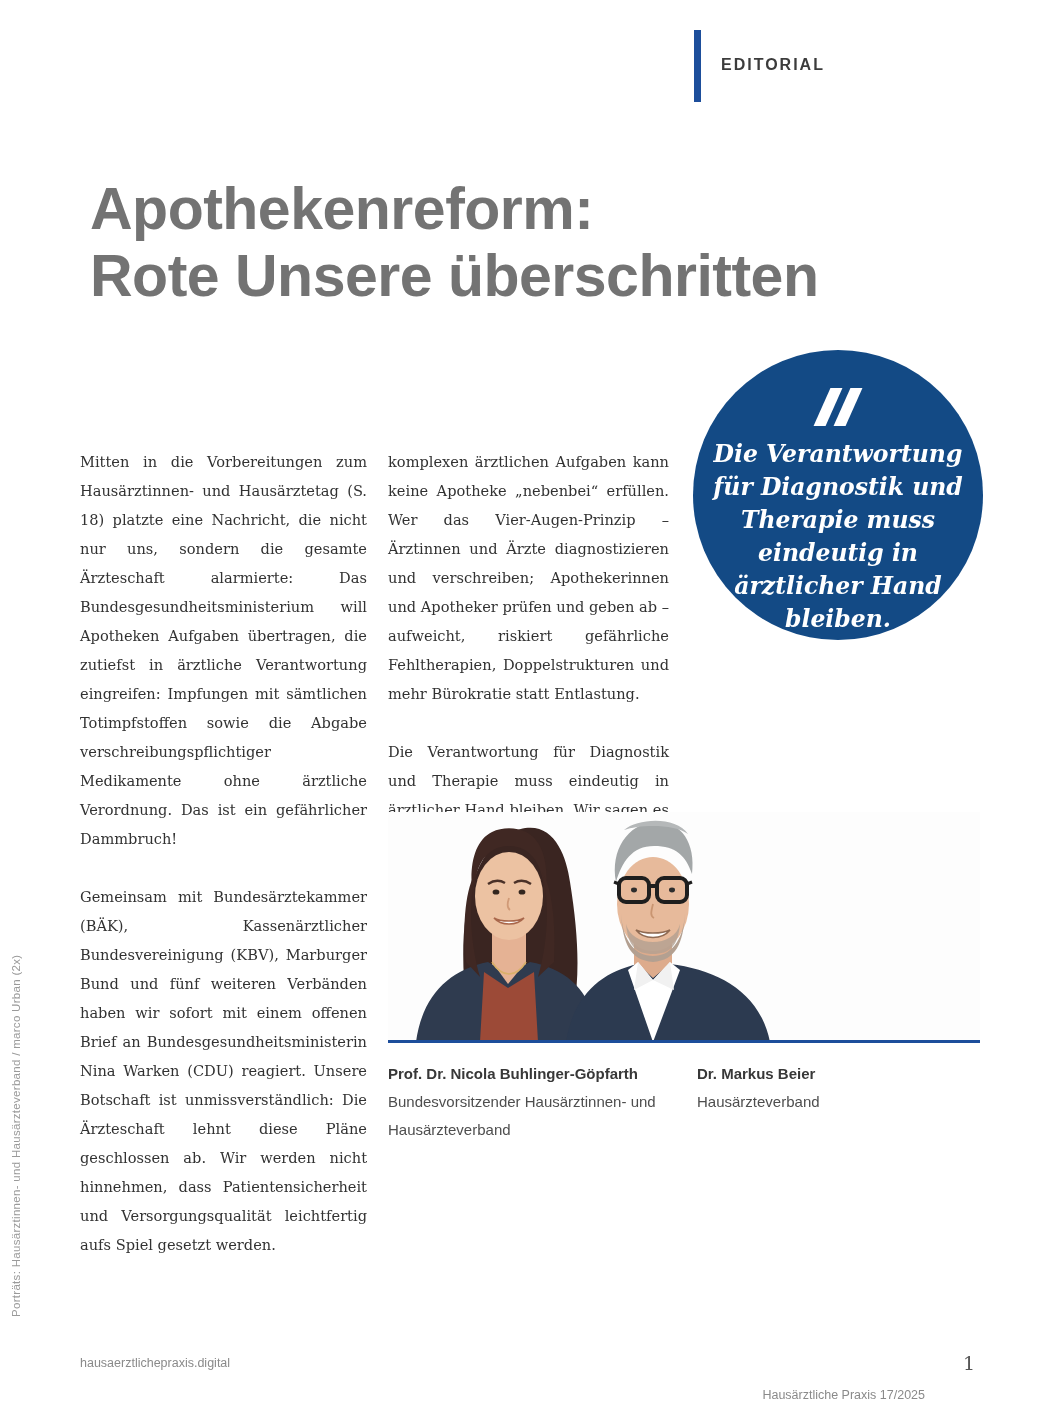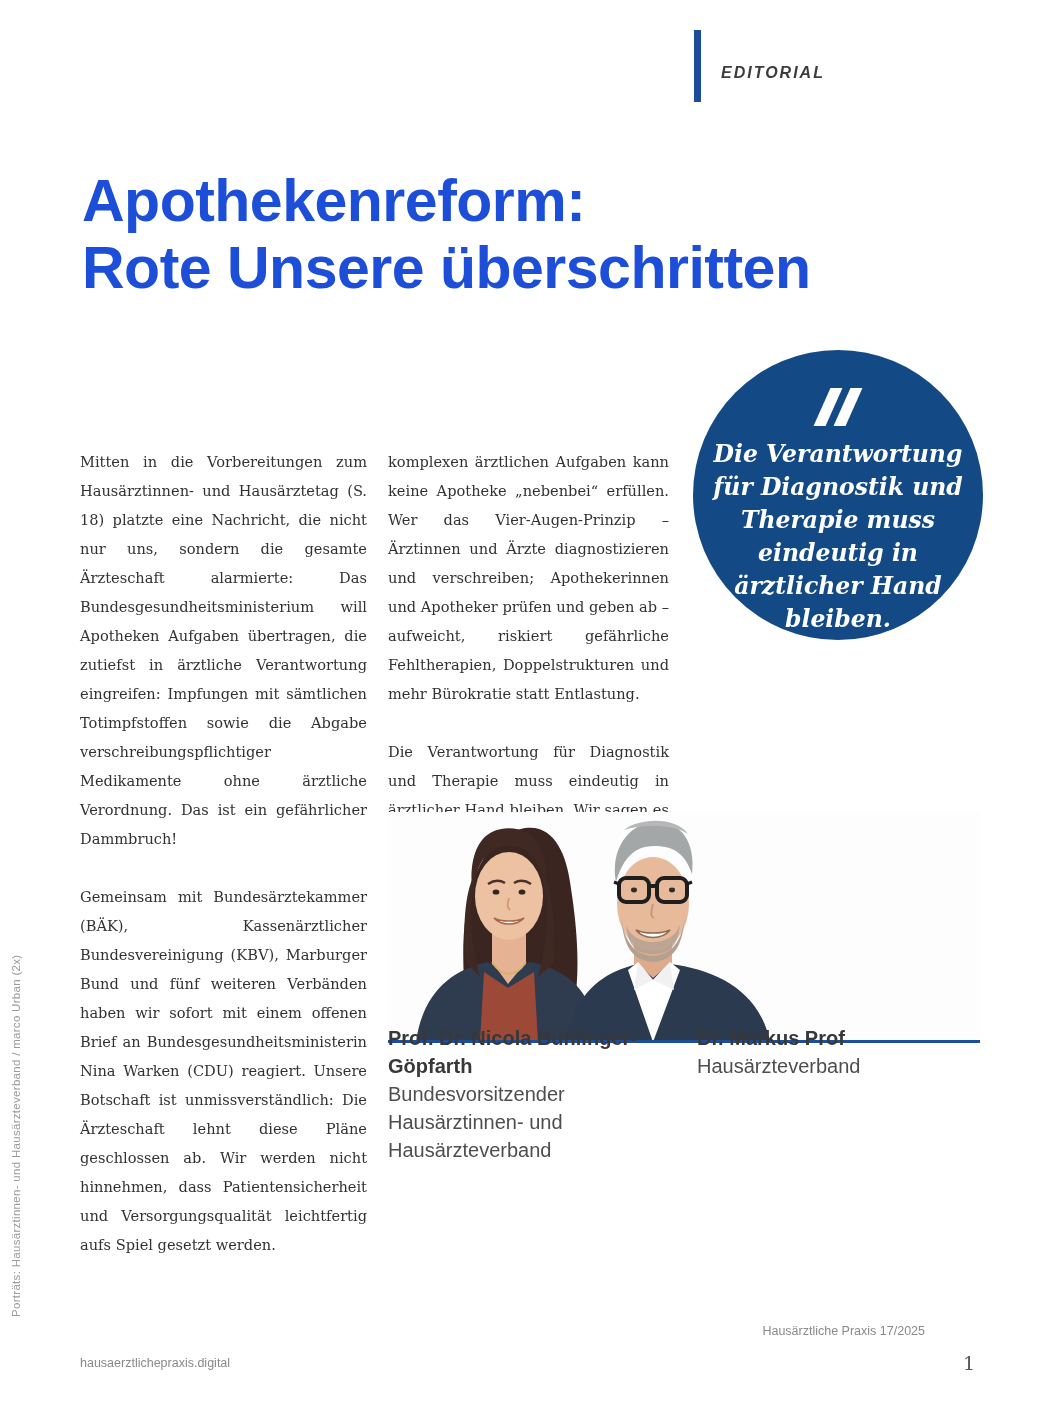--- a/index.html
+++ b/index.html
@@ -11,31 +11,30 @@
     overflow:hidden;
     font-family:"Liberation Sans",sans-serif;
   }
 
   
   .kicker-bar{
     position:absolute;left:694px;top:30px;
     width:7px;height:72px;background:#1d4e9b;
   }
   .kicker-label{
-    position:absolute;left:721px;top:64px;
+    position:absolute;left:721px;top:56px;
     font-size:16px;font-weight:bold;letter-spacing:2px;
     color:#3c3c3c;
-    font-style:italic;
   }
 
   
   .headline{
     position:absolute;left:82px;top:168px;width:760px;
     font-size:59px;line-height:67px;font-weight:bold;
-    letter-spacing:-0.5px;color:#1d4ed8;margin:0;
+    letter-spacing:-0.5px;color:#737373;margin:8px;
   }
 
   
   .col{
     position:absolute;top:447px;
     font-family:"DejaVu Serif","Liberation Serif",serif;
     font-size:14.6px;line-height:29px;color:#323232;
     text-align:justify;
   }
   .col p{margin:0 0 29px 0;}
@@ -70,41 +69,41 @@
     position:absolute;left:388px;top:812px;
     width:592px;height:230px;background:#ffffff;
   }
   .photo svg{display:block;}
   .photo-rule{
     position:absolute;left:388px;top:1040px;
     width:592px;height:3px;background:#1d4e9b;
   }
 
   
-  .caption{position:absolute;top:1024px;font-size:20px;line-height:28px;}
+  .caption{position:absolute;top:1060px;font-size:15px;line-height:28px;}
   .caption .name{font-weight:bold;color:#383838;}
   .caption .role{color:#4e4e4e;}
   .caption-left{left:388px;width:290px;}
   .caption-right{left:697px;width:290px;}
 
   
   .photo-credit{
     position:absolute;left:22px;bottom:94px;
     transform-origin:left bottom;transform:rotate(-90deg);
     white-space:nowrap;
     font-size:11.5px;color:#9a9a9a;letter-spacing:0.3px;
   }
 
   
   .footer-left{
     position:absolute;left:80px;top:1356px;
     font-size:12.5px;color:#8a8a8a;text-decoration:none;
   }
   .footer-right{
-    position:absolute;right:133px;top:1324px;
+    position:absolute;right:133px;top:1388px;
     font-size:12.5px;color:#8a8a8a;margin-left:36px;
   }
   .footer-page{
     position:absolute;right:83px;top:1352px;
     font-family:"DejaVu Serif","Liberation Serif",serif;
     font-size:19px;color:#555555;
   }
 </style>
 </head>
 <body>
@@ -206,21 +205,21 @@
     </svg>
   </div>
   <div class="photo-rule"></div>
 
   <div class="caption caption-left">
     <div class="name">Prof. Dr. Nicola Buhlinger-Göpfarth</div>
     <div class="role">Bundesvorsitzender Hausärztinnen- und</div>
     <div class="role">Hausärzteverband</div>
   </div>
   <div class="caption caption-right">
-    <div class="name">Dr. Markus Prof</div>
+    <div class="name">Dr. Markus Beier</div>
     <div class="role">Hausärzteverband</div>
   </div>
 
   <div class="photo-credit">Porträts: Hausärztinnen- und Hausärzteverband / marco Urban (2x)</div>
 
   <a class="footer-left" href="#">hausaerztlichepraxis.digital</a>
   <div class="footer-right">Hausärztliche Praxis 17/2025</div>
   <div class="footer-page">1</div>
 
 </div>

